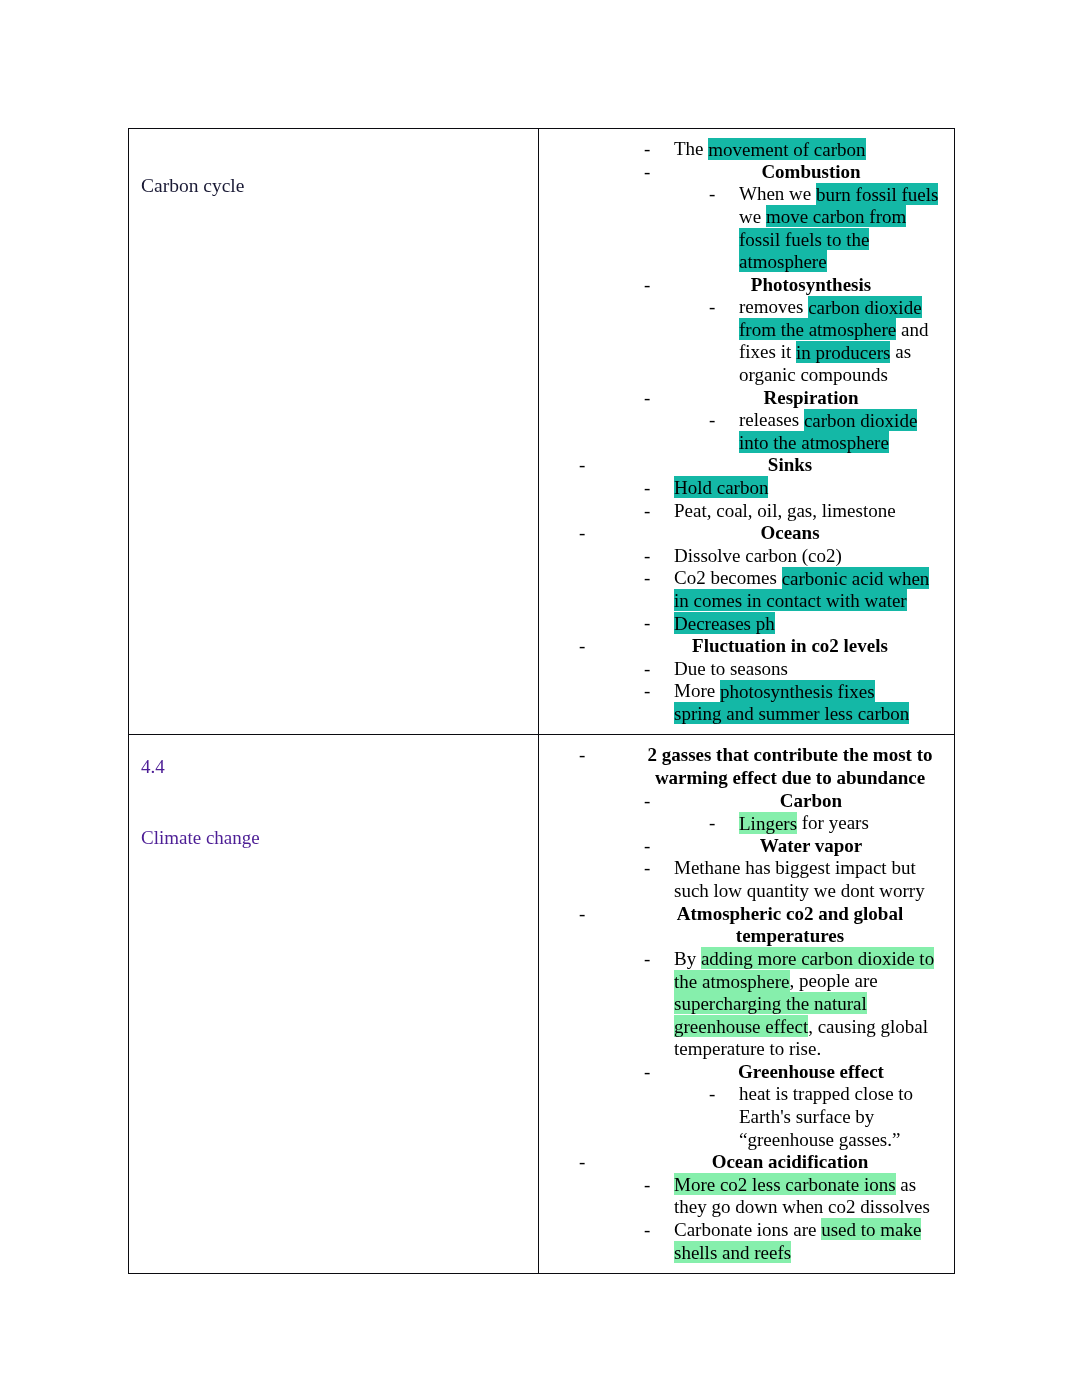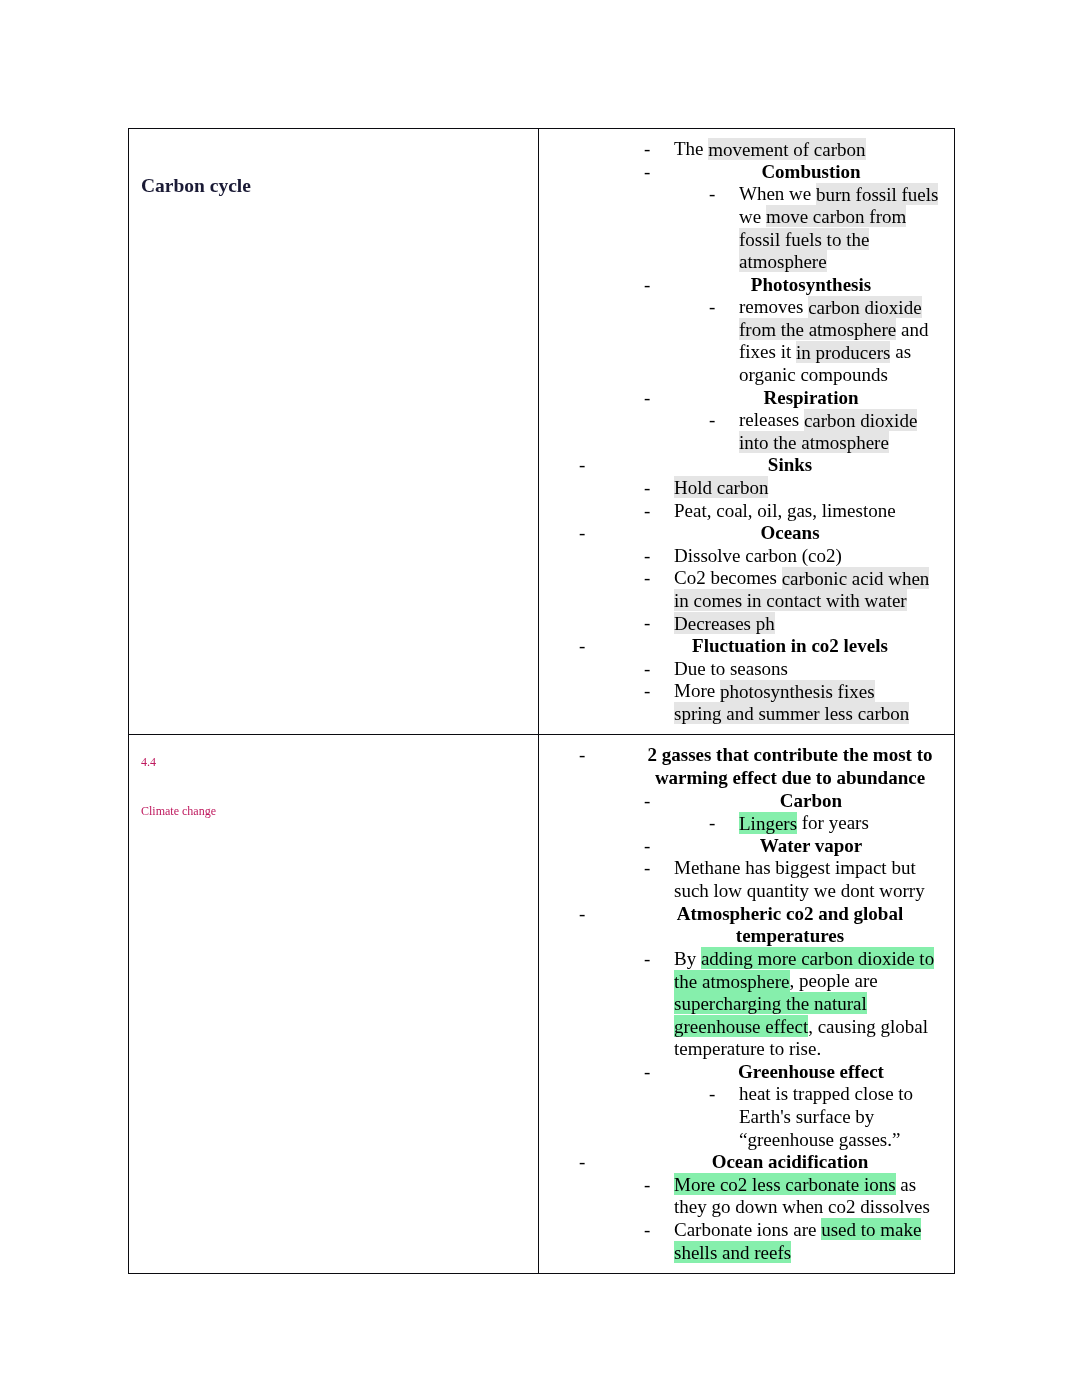--- a/index.html
+++ b/index.html
@@ -47,34 +47,34 @@
   }
   .cell-inner-right {
     padding: 9px 6px 9px 0px;
     box-sizing: border-box;
   }
   .row2 .cell-inner-left { min-height: 520px; }
 
   
   .heading-major {
     font-size: 19.5px;
-    font-weight: bold;
+    font-weight: normal;
     color: #1a1a35;
     line-height: 1.35;
     margin: 31px 0 0 6px;
   }
   .plain-line {
-    font-size: 12px;
+    font-size: 19px;
     font-weight: normal;
-    color: #be185d;
+    color: #4c1d95;
     line-height: 1.35;
     margin: 0 0 0 6px;
   }
   .plain-line.first { margin-top: 6px; }
-  .plain-line.spaced { margin-top: 32px; }
+  .plain-line.spaced { margin-top: 45px; }
 
   
   .outline { margin: 0; padding: 0; }
 
   .li {
     position: relative;
     font-size: 19px;
     line-height: 22.6px;
     margin: 0;
     padding: 0;
@@ -95,21 +95,21 @@
   .lvl1 .dash { left: 40px; }
   .lvl1 .txt  { margin-left: 93px; }
   .lvl2 .dash { left: 105px; }
   .lvl2 .txt  { margin-left: 135px; }
   .lvl3 .dash { left: 170px; }
   .lvl3 .txt  { margin-left: 200px; }
 
   .bold  { font-weight: bold; text-align: center; }
 
   
-  .hl-lav  { background-color: #e5e5e5; }
+  .hl-lav  { background-color: #14b8a6; }
   .hl-blue { background-color: #86efac; }
 
   
   .hl-lav, .hl-blue {
     padding: 0.5px 0;
     box-decoration-break: clone;
     -webkit-box-decoration-break: clone;
   }
 </style>
 </head>

